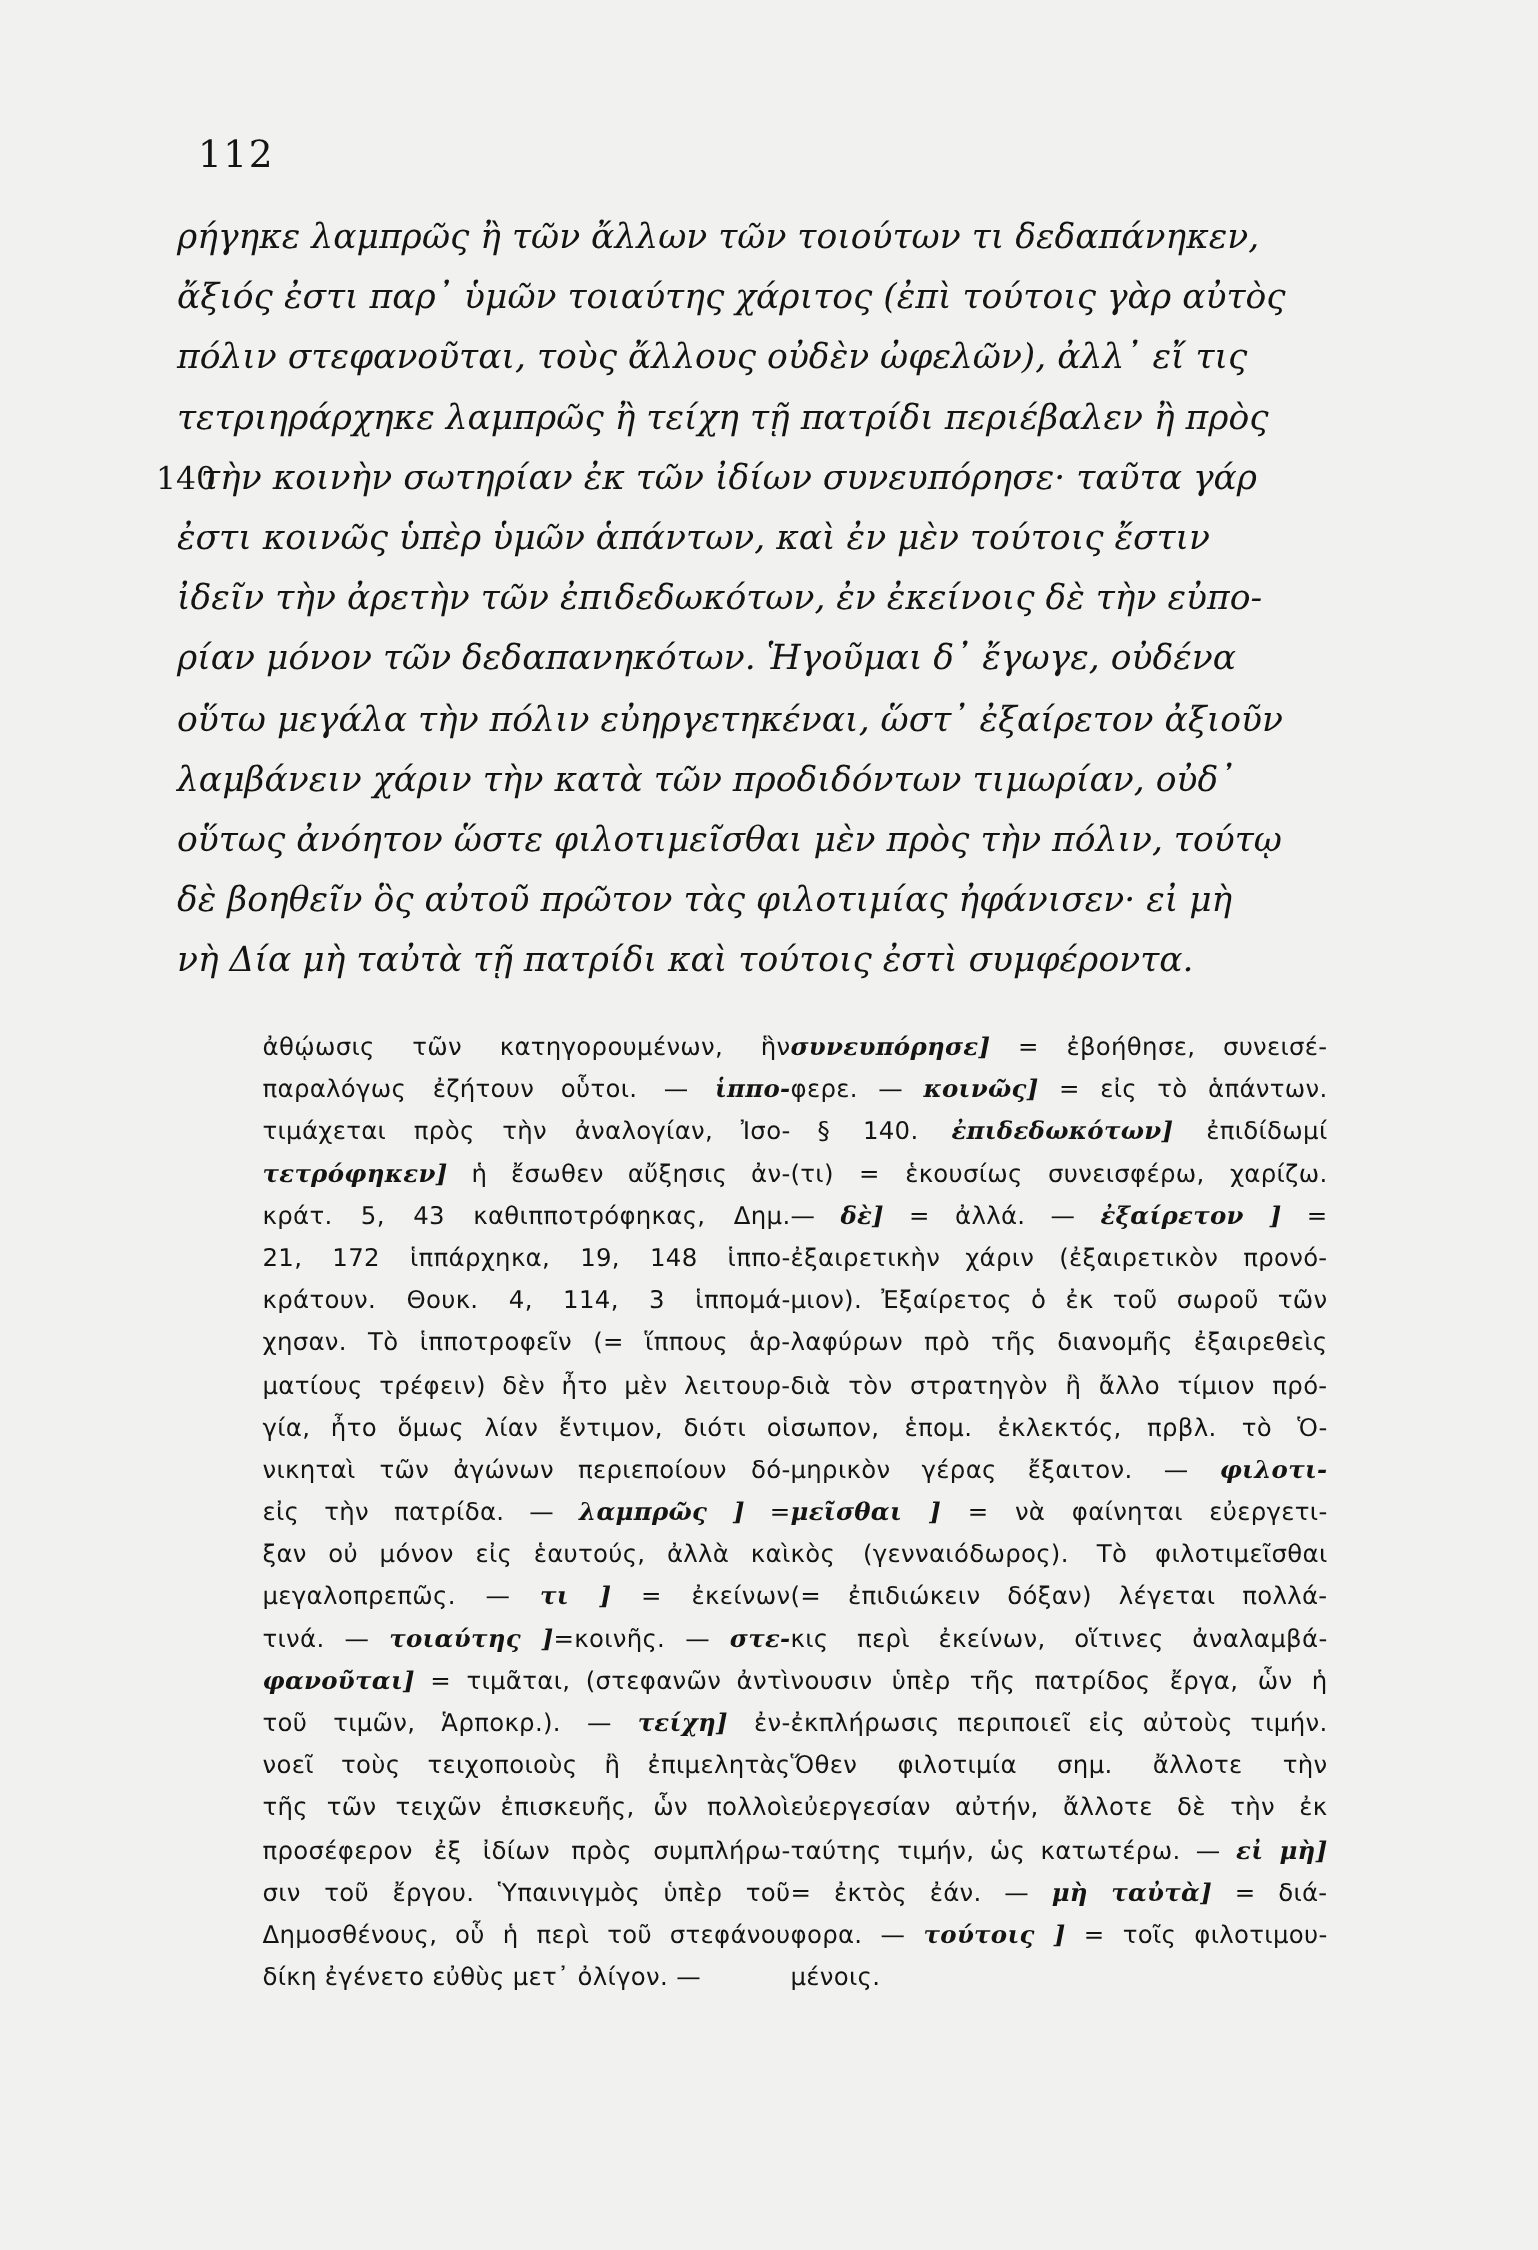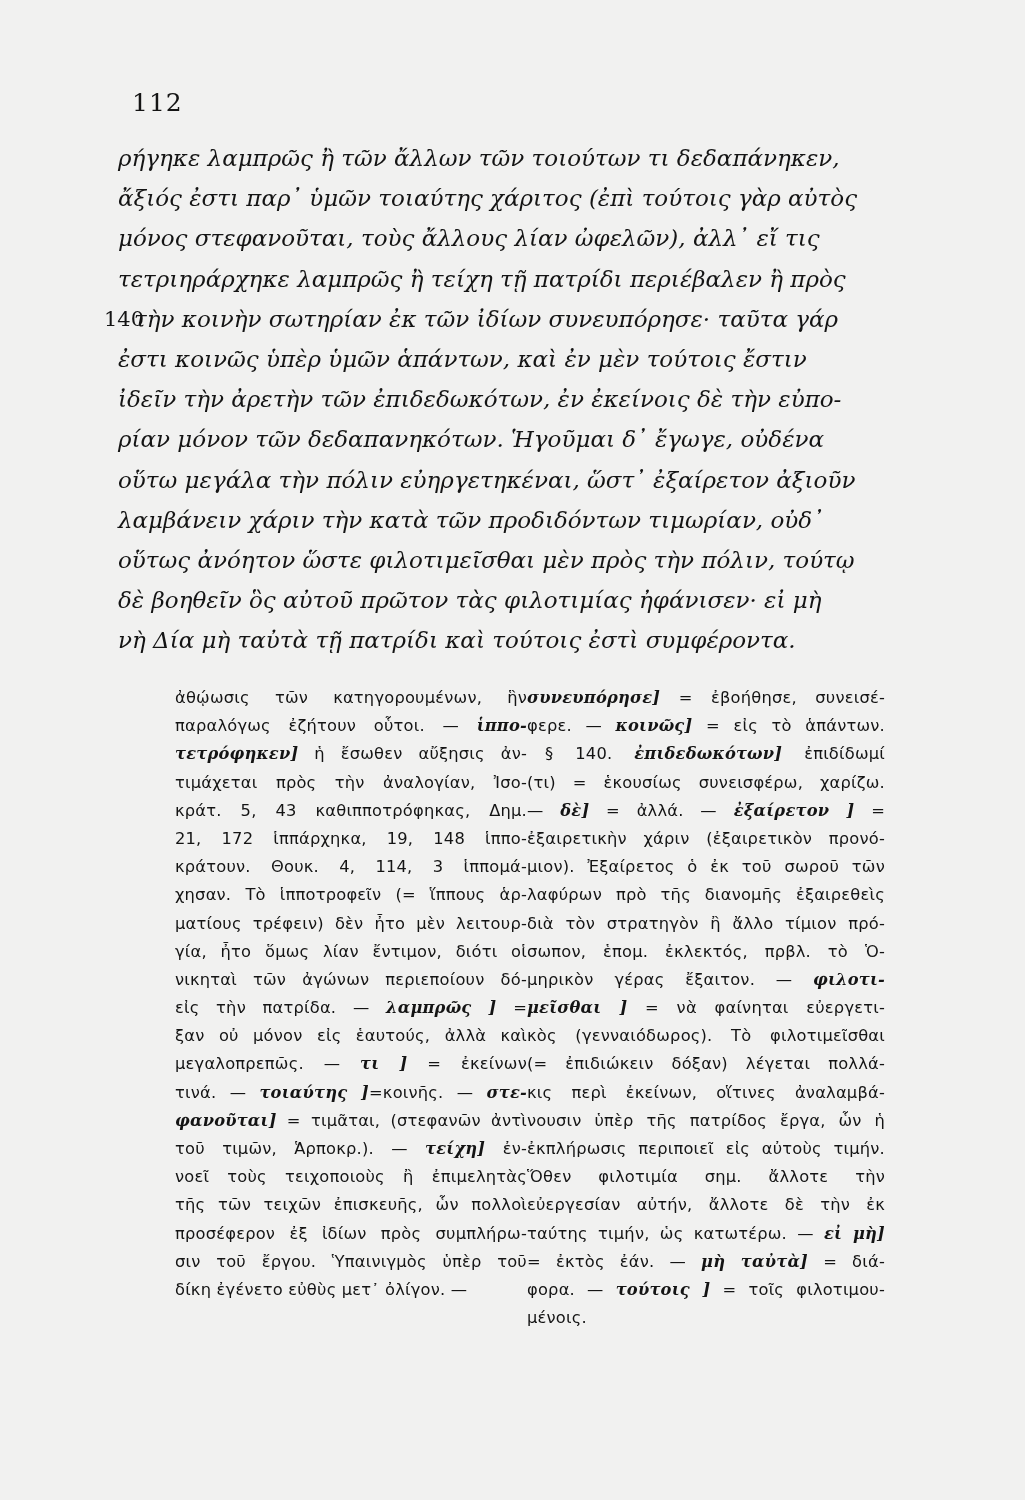--- a/index.html
+++ b/index.html
@@ -57,56 +57,57 @@
 <body>
 
 <div class="page">
   <div class="header">
     <span class="page-number">112</span>
   </div>
 
   <div class="main-text" id="main-text">
       <div class="main-line"><span class="txt">ρήγηκε λαμπρῶς ἢ τῶν ἄλλων τῶν τοιούτων τι δεδαπάνηκεν,</span></div>
       <div class="main-line"><span class="txt">ἄξιός ἐστι παρ᾽ ὑμῶν τοιαύτης χάριτος (ἐπὶ τούτοις γὰρ αὐτὸς</span></div>
-      <div class="main-line"><span class="txt">μόνος στεφανοῦται, τοὺς ἄλλους λίαν ὠφελῶν), ἀλλ᾽ εἴ τις</span></div>
+      <div class="main-line"><span class="txt">πόλιν στεφανοῦται, τοὺς ἄλλους οὐδὲν ὠφελῶν), ἀλλ᾽ εἴ τις</span></div>
       <div class="main-line"><span class="txt">τετριηράρχηκε λαμπρῶς ἢ τείχη τῇ πατρίδι περιέβαλεν ἢ πρὸς</span></div>
       <div class="main-line numbered"><span class="line-number">140</span><span class="txt">τὴν κοινὴν σωτηρίαν ἐκ τῶν ἰδίων συνευπόρησε· ταῦτα γάρ</span></div>
       <div class="main-line"><span class="txt">ἐστι κοινῶς ὑπὲρ ὑμῶν ἁπάντων, καὶ ἐν μὲν τούτοις ἔστιν</span></div>
       <div class="main-line"><span class="txt">ἰδεῖν τὴν ἀρετὴν τῶν ἐπιδεδωκότων, ἐν ἐκείνοις δὲ τὴν εὐπο-</span></div>
       <div class="main-line"><span class="txt">ρίαν μόνον τῶν δεδαπανηκότων. Ἡγοῦμαι δ᾽ ἔγωγε, οὐδένα</span></div>
       <div class="main-line"><span class="txt">οὕτω μεγάλα τὴν πόλιν εὐηργετηκέναι, ὥστ᾽ ἐξαίρετον ἀξιοῦν</span></div>
       <div class="main-line"><span class="txt">λαμβάνειν χάριν τὴν κατὰ τῶν προδιδόντων τιμωρίαν, οὐδ᾽</span></div>
       <div class="main-line"><span class="txt">οὕτως ἀνόητον ὥστε φιλοτιμεῖσθαι μὲν πρὸς τὴν πόλιν, τούτῳ</span></div>
       <div class="main-line"><span class="txt">δὲ βοηθεῖν ὃς αὐτοῦ πρῶτον τὰς φιλοτιμίας ἠφάνισεν· εἰ μὴ</span></div>
       <div class="main-line"><span class="txt">νὴ Δία μὴ ταὐτὰ τῇ πατρίδι καὶ τούτοις ἐστὶ συμφέροντα.</span></div>
     </div>
 
   <div class="notes">
     <div class="note-col left" id="notes-left">
         <div class="note-line"><span>ἀθῴωσις τῶν κατηγορουμένων, ἣν</span></div>
         <div class="note-line"><span>παραλόγως ἐζήτουν οὗτοι. — </span><span class="lemma">ἱππο-</span></div>
+        <div class="note-line"><span>τιμάχεται πρὸς τὴν ἀναλογίαν, Ἰσο-</span></div>
         <div class="note-line"><span class="lemma">τετρόφηκεν]</span><span> ἡ ἔσωθεν αὔξησις ἀν-</span></div>
-        <div class="note-line"><span>τιμάχεται πρὸς τὴν ἀναλογίαν, Ἰσο-</span></div>
         <div class="note-line"><span>κράτ. 5, 43 καθιπποτρόφηκας, Δημ.</span></div>
         <div class="note-line"><span>21, 172 ἱππάρχηκα, 19, 148 ἱππο-</span></div>
         <div class="note-line"><span>κράτουν. Θουκ. 4, 114, 3 ἱππομά-</span></div>
         <div class="note-line"><span>χησαν. Τὸ ἱπποτροφεῖν (= ἵππους ἁρ-</span></div>
         <div class="note-line"><span>ματίους τρέφειν) δὲν ἦτο μὲν λειτουρ-</span></div>
         <div class="note-line"><span>γία, ἦτο ὅμως λίαν ἔντιμον, διότι οἱ</span></div>
         <div class="note-line"><span>νικηταὶ τῶν ἀγώνων περιεποίουν δό-</span></div>
         <div class="note-line"><span>εἰς τὴν πατρίδα. — </span><span class="lemma">λαμπρῶς ]</span><span> =</span></div>
         <div class="note-line"><span>ξαν οὐ μόνον εἰς ἑαυτούς, ἀλλὰ καὶ</span></div>
         <div class="note-line"><span>μεγαλοπρεπῶς. — </span><span class="lemma">τι ]</span><span> = ἐκείνων</span></div>
         <div class="note-line"><span>τινά. — </span><span class="lemma">τοιαύτης ]</span><span>=κοινῆς. — </span><span class="lemma">στε-</span></div>
         <div class="note-line"><span class="lemma">φανοῦται]</span><span> = τιμᾶται, (στεφανῶν ἀντὶ</span></div>
         <div class="note-line"><span>τοῦ τιμῶν, Ἁρποκρ.). — </span><span class="lemma">τείχη]</span><span> ἐν-</span></div>
         <div class="note-line"><span>νοεῖ τοὺς τειχοποιοὺς ἢ ἐπιμελητὰς</span></div>
         <div class="note-line"><span>τῆς τῶν τειχῶν ἐπισκευῆς, ὧν πολλοὶ</span></div>
         <div class="note-line"><span>προσέφερον ἐξ ἰδίων πρὸς συμπλήρω-</span></div>
         <div class="note-line"><span>σιν τοῦ ἔργου. Ὑπαινιγμὸς ὑπὲρ τοῦ</span></div>
+        <div class="note-line"><span>Δημοσθένους, οὗ ἡ περὶ τοῦ στεφάνου</span></div>
         <div class="note-line last"><span>δίκη ἐγένετο εὐθὺς μετ᾽ ὀλίγον. —</span></div>
       </div>
     <div class="note-col right" id="notes-right">
         <div class="note-line"><span class="lemma">συνευπόρησε]</span><span> = ἐβοήθησε, συνεισέ-</span></div>
         <div class="note-line"><span>φερε. — </span><span class="lemma">κοινῶς]</span><span> = εἰς τὸ ἁπάντων.</span></div>
         <div class="note-line indent"><span>§ 140. </span><span class="lemma">ἐπιδεδωκότων]</span><span> ἐπιδίδωμί</span></div>
         <div class="note-line"><span>(τι) = ἑκουσίως συνεισφέρω, χαρίζω.</span></div>
         <div class="note-line"><span>— </span><span class="lemma">δὲ]</span><span> = ἀλλά. — </span><span class="lemma">ἐξαίρετον ]</span><span> =</span></div>
         <div class="note-line"><span>ἐξαιρετικὴν χάριν (ἐξαιρετικὸν προνό-</span></div>
         <div class="note-line"><span>μιον). Ἐξαίρετος ὁ ἐκ τοῦ σωροῦ τῶν</span></div>

